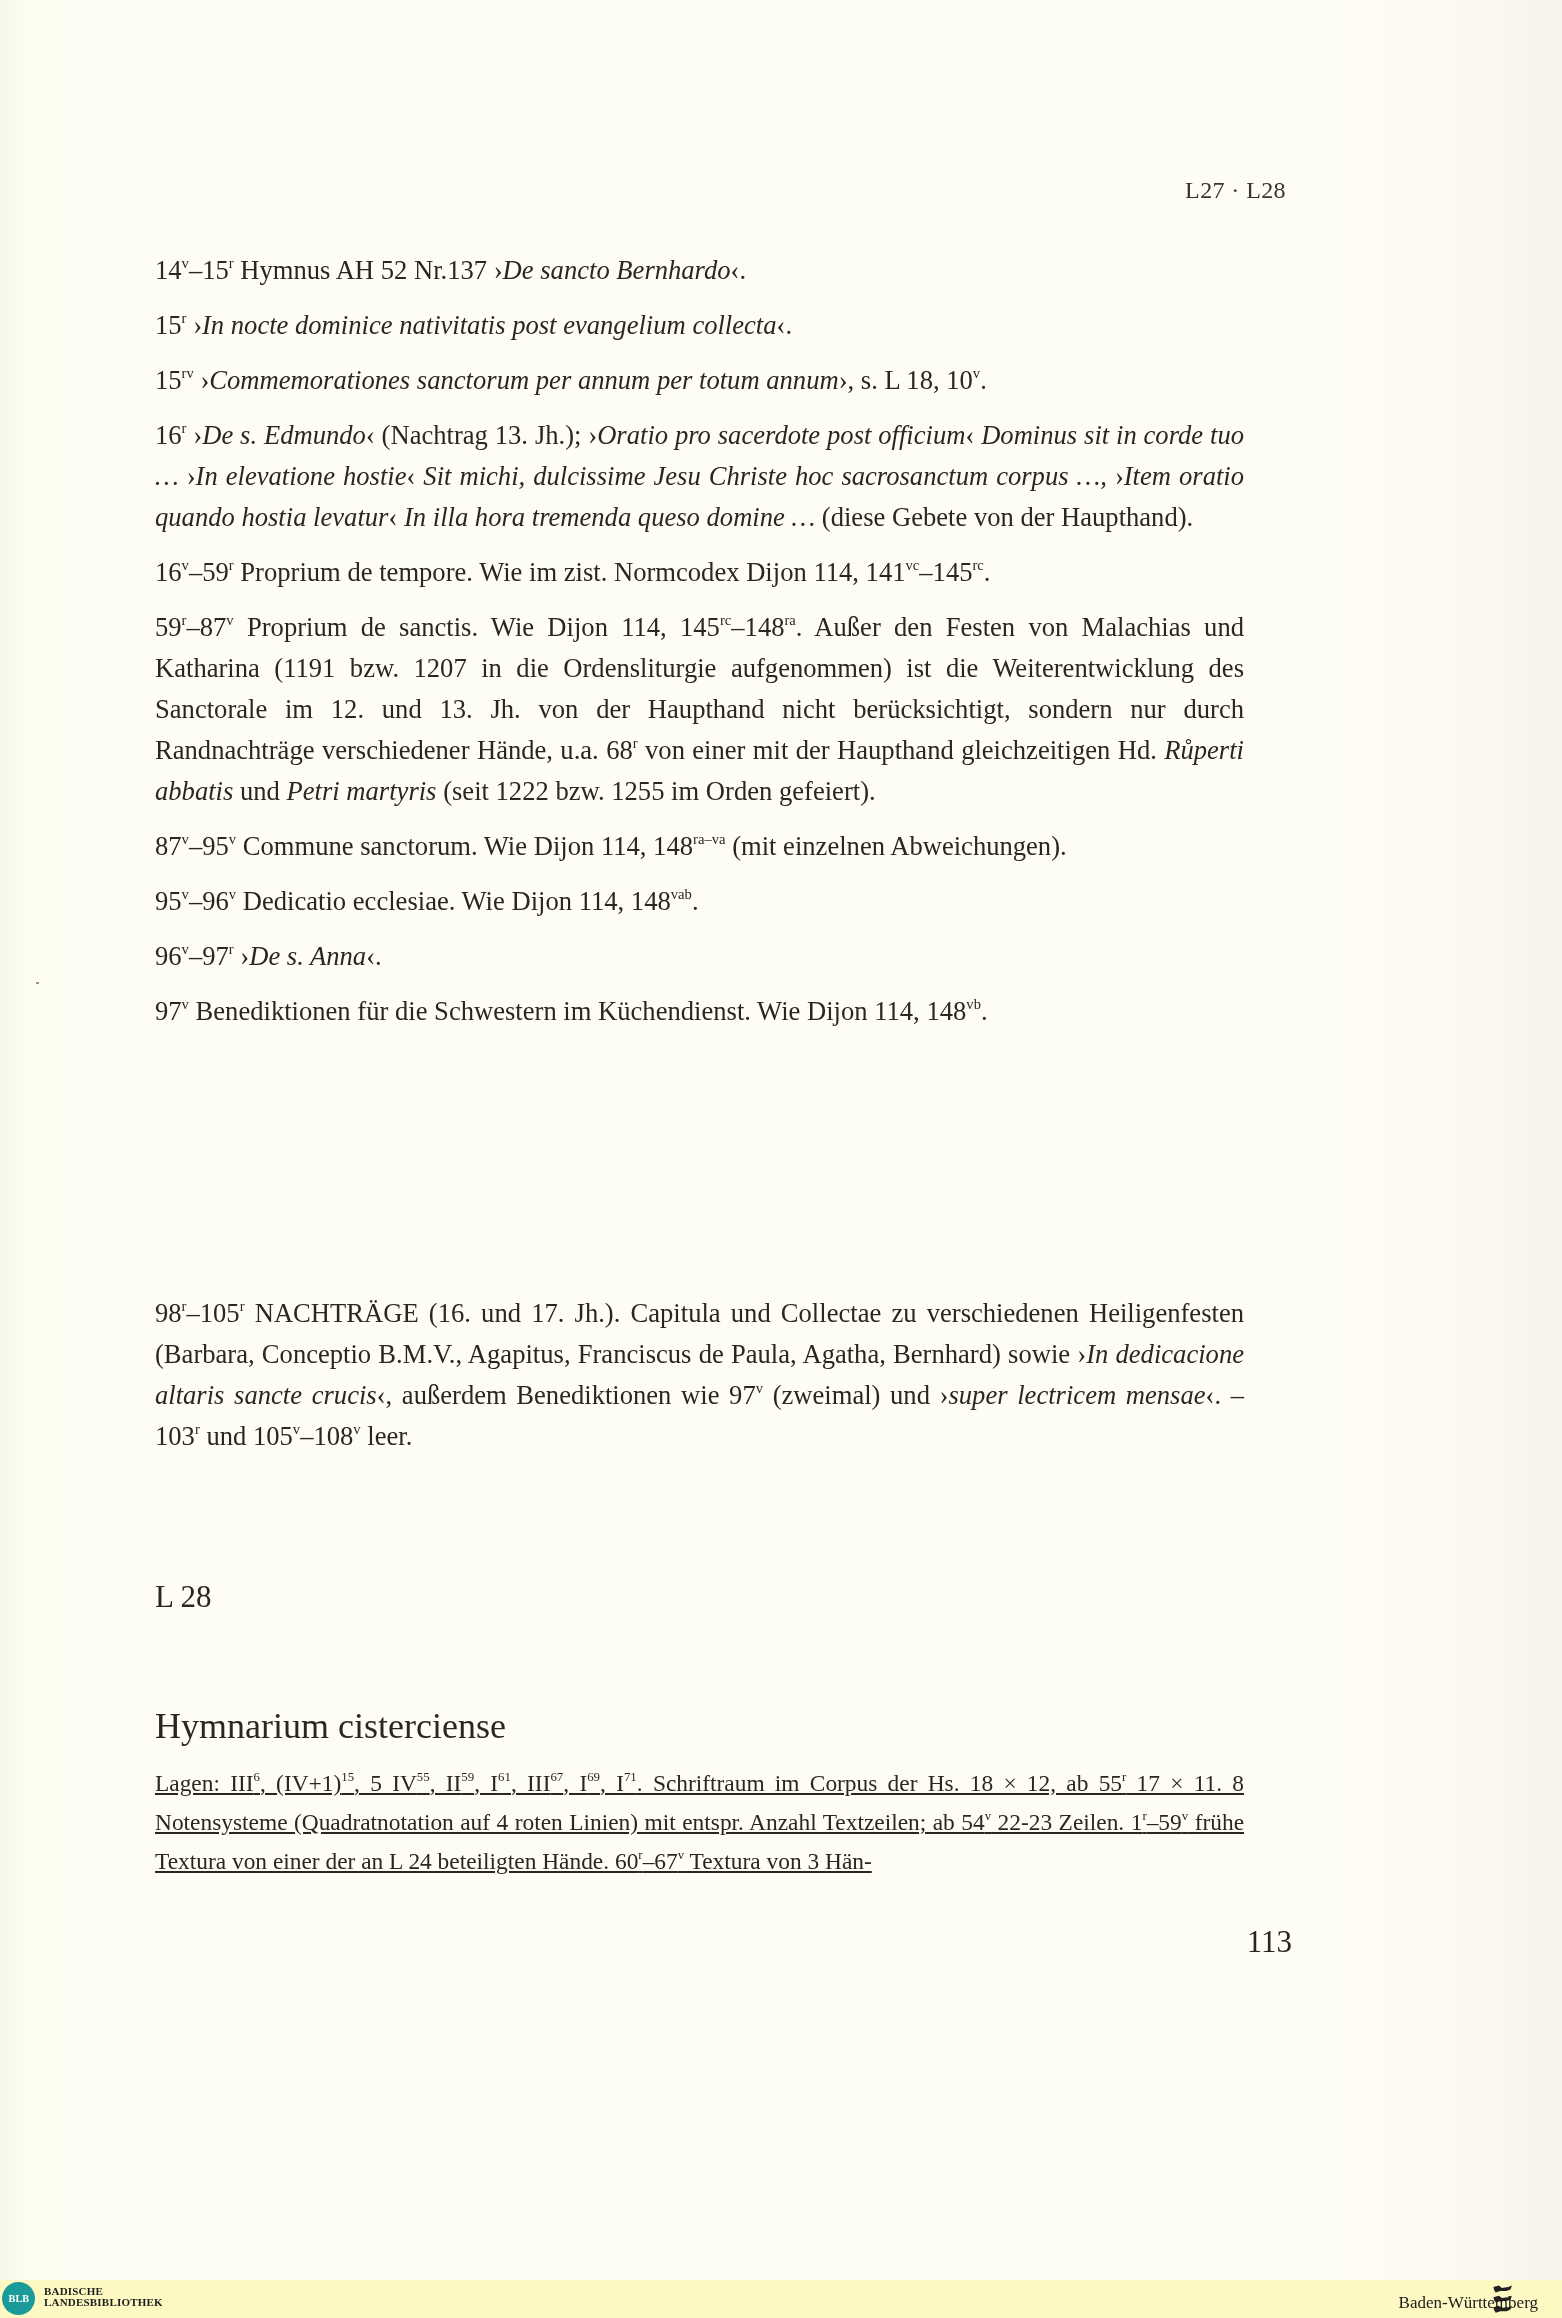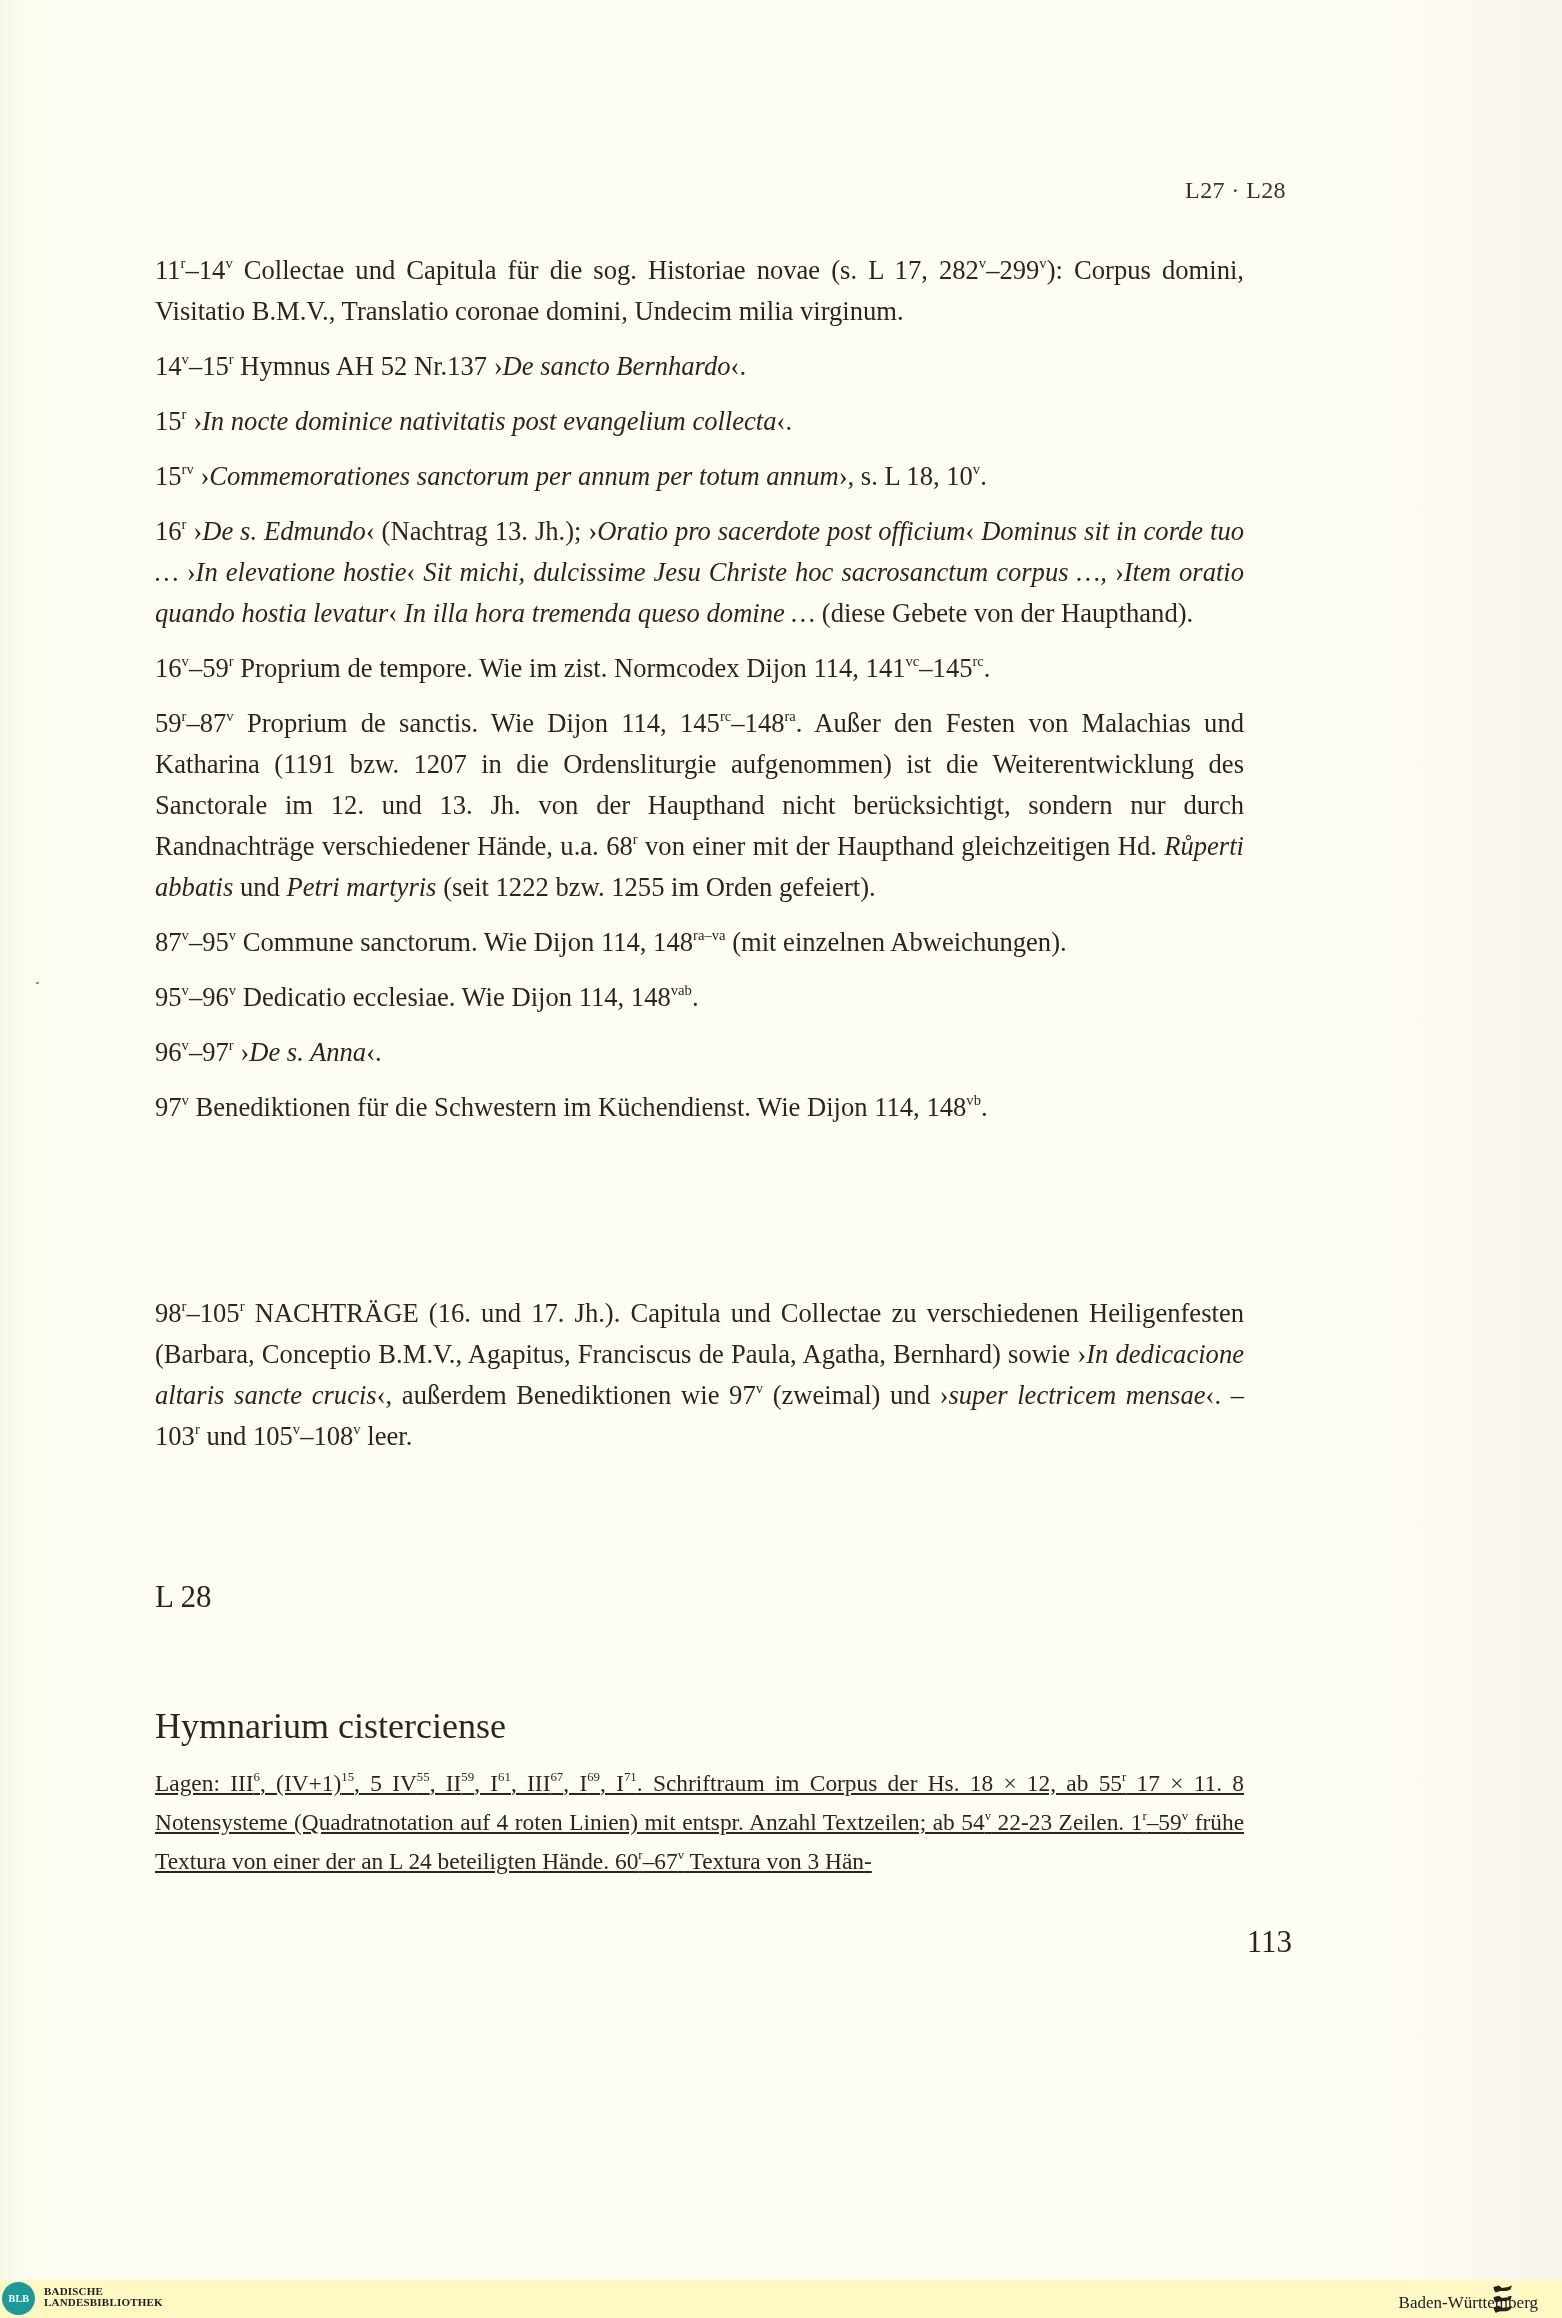--- a/index.html
+++ b/index.html
@@ -80,21 +80,20 @@
 </style>
 </head>
 <body>
 
 <div class="page">
   <div class="scan-mark"></div>
 
   <div class="running-head">L27 · L28</div>
 
   <div class="text-block" id="block1">
-      <p class="entry"><span class="folio">11<sup>r</sup>–14<sup>v</sup></span> <span> Collectae und Capitula für die sog. Historiae novae (s. L 17, 282<sup>v</sup>–299<sup>v</sup>): Corpus domini, Visitatio B.M.V., Translatio coronae domini, Undecim milia virginum.</span></p>
       <p class="entry"><span class="folio">14<sup>v</sup>–15<sup>r</sup></span> <span> Hymnus AH 52 Nr.137 <span class="q">›</span><i>De sancto Bernhardo</i><span class="q">‹</span>.</span></p>
       <p class="entry"><span class="folio">15<sup>r</sup></span> <span> <span class="q">›</span><i>In nocte dominice nativitatis post evangelium collecta</i><span class="q">‹</span>.</span></p>
       <p class="entry"><span class="folio">15<sup>rv</sup></span> <span> <span class="q">›</span><i>Commemorationes sanctorum per annum per totum annum</i><span class="q">›</span>, s. L 18, 10<sup>v</sup>.</span></p>
       <p class="entry"><span class="folio">16<sup>r</sup></span> <span> <span class="q">›</span><i>De s. Edmundo</i><span class="q">‹</span> (Nachtrag 13. Jh.); <span class="q">›</span><i>Oratio pro sacerdote post officium</i><span class="q">‹</span> <i>Dominus sit in corde tuo …</i> <span class="q">›</span><i>In elevatione hostie</i><span class="q">‹</span> <i>Sit michi, dulcissime Jesu Christe hoc sacrosanctum corpus …,</i> <span class="q">›</span><i>Item oratio quando hostia levatur</i><span class="q">‹</span> <i>In illa hora tremenda queso domine …</i> (diese Gebete von der Haupthand).</span></p>
       <p class="entry"><span class="folio">16<sup>v</sup>–59<sup>r</sup></span> <span> Proprium de tempore. Wie im zist. Normcodex Dijon 114, 141<sup>vc</sup>–145<sup>rc</sup>.</span></p>
       <p class="entry"><span class="folio">59<sup>r</sup>–87<sup>v</sup></span> <span> Proprium de sanctis. Wie Dijon 114, 145<sup>rc</sup>–148<sup>ra</sup>. Außer den Festen von Malachias und Katharina (1191 bzw. 1207 in die Ordensliturgie aufgenommen) ist die Weiterentwicklung des Sanctorale im 12. und 13. Jh. von der Haupthand nicht berücksichtigt, sondern nur durch Randnachträge verschiedener Hände, u.a. 68<sup>r</sup> von einer mit der Haupthand gleichzeitigen Hd. <i>Růperti abbatis</i> und <i>Petri martyris</i> (seit 1222 bzw. 1255 im Orden gefeiert).</span></p>
       <p class="entry"><span class="folio">87<sup>v</sup>–95<sup>v</sup></span> <span> Commune sanctorum. Wie Dijon 114, 148<sup>ra–va</sup> (mit einzelnen Abweichungen).</span></p>
       <p class="entry"><span class="folio">95<sup>v</sup>–96<sup>v</sup></span> <span> Dedicatio ecclesiae. Wie Dijon 114, 148<sup>vab</sup>.</span></p>
       <p class="entry"><span class="folio">96<sup>v</sup>–97<sup>r</sup></span> <span> <span class="q">›</span><i>De s. Anna</i><span class="q">‹</span>.</span></p>
       <p class="entry"><span class="folio">97<sup>v</sup></span> <span> Benediktionen für die Schwestern im Küchendienst. Wie Dijon 114, 148<sup>vb</sup>.</span></p>

